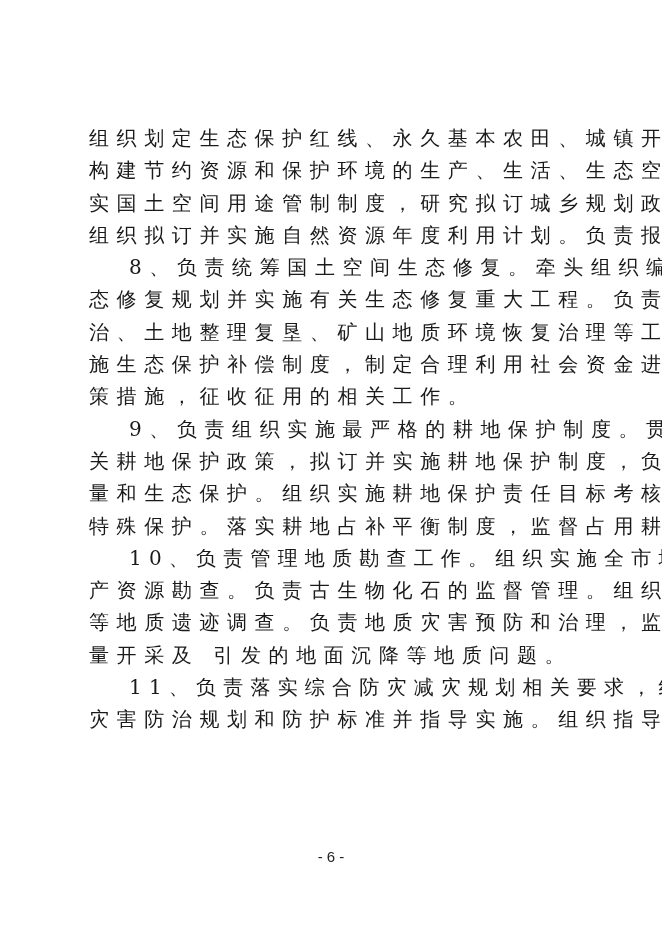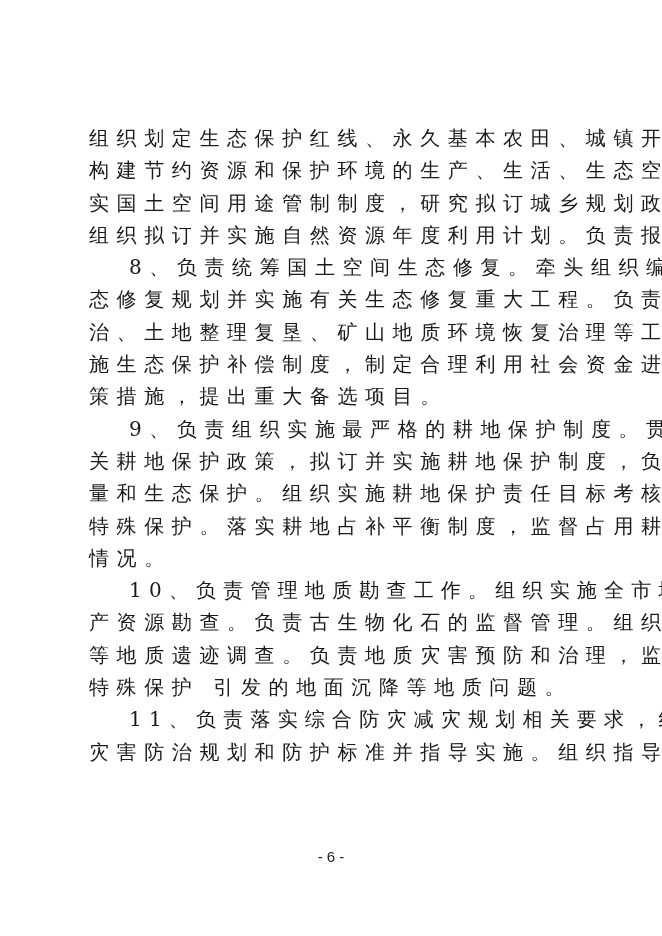--- a/index.html
+++ b/index.html
@@ -29,27 +29,26 @@
 <div class="page">
   <div class="text-block">
     <div class="line">组织划定生态保护红线、永久基本农田、城镇开发边界等控制线，</div>
     <div class="line">构建节约资源和保护环境的生产、生活、生态空间布局。贯彻落</div>
     <div class="line">实国土空间用途管制制度，研究拟订城乡规划政策并监督实施。</div>
     <div class="line">组织拟订并实施自然资源年度利用计划。负责报国务院和省、市</div>
     <div class="line indent">8、负责统筹国土空间生态修复。牵头组织编制国土空间生</div>
     <div class="line">态修复规划并实施有关生态修复重大工程。负责国土空间综合整</div>
     <div class="line">治、土地整理复垦、矿山地质环境恢复治理等工作。牵头组织实</div>
     <div class="line">施生态保护补偿制度，制定合理利用社会资金进行生态修复的政</div>
-    <div class="line">策措施，提出重大备选项目。</div>
+    <div class="line">策措施，征收征用的相关工作。</div>
     <div class="line indent">9、负责组织实施最严格的耕地保护制度。贯彻执行国家有</div>
     <div class="line">关耕地保护政策，拟订并实施耕地保护制度，负责耕地数量、质</div>
     <div class="line">量和生态保护。组织实施耕地保护责任目标考核和永久基本农田</div>
     <div class="line">特殊保护。落实耕地占补平衡制度，监督占用耕地补偿制度执行</div>
-    <div class="line">情况。</div>
     <div class="line indent tight">10、负责管理地质勘查工作。组织实施全市地质调查和矿</div>
     <div class="line">产资源勘查。负责古生物化石的监督管理。组织开展古生物化石</div>
     <div class="line">等地质遗迹调查。负责地质灾害预防和治理，监督管理地下水过</div>
-    <div class="line">特殊保护 引发的地面沉降等地质问题。</div>
+    <div class="line">量开采及 引发的地面沉降等地质问题。</div>
     <div class="line indent tight">11、负责落实综合防灾减灾规划相关要求，组织编制地质</div>
     <div class="line">灾害防治规划和防护标准并指导实施。组织指导协调和监督地质</div>
   </div>
   <div class="page-number">- 6 -</div>
 </div>
 
 </body></html>

